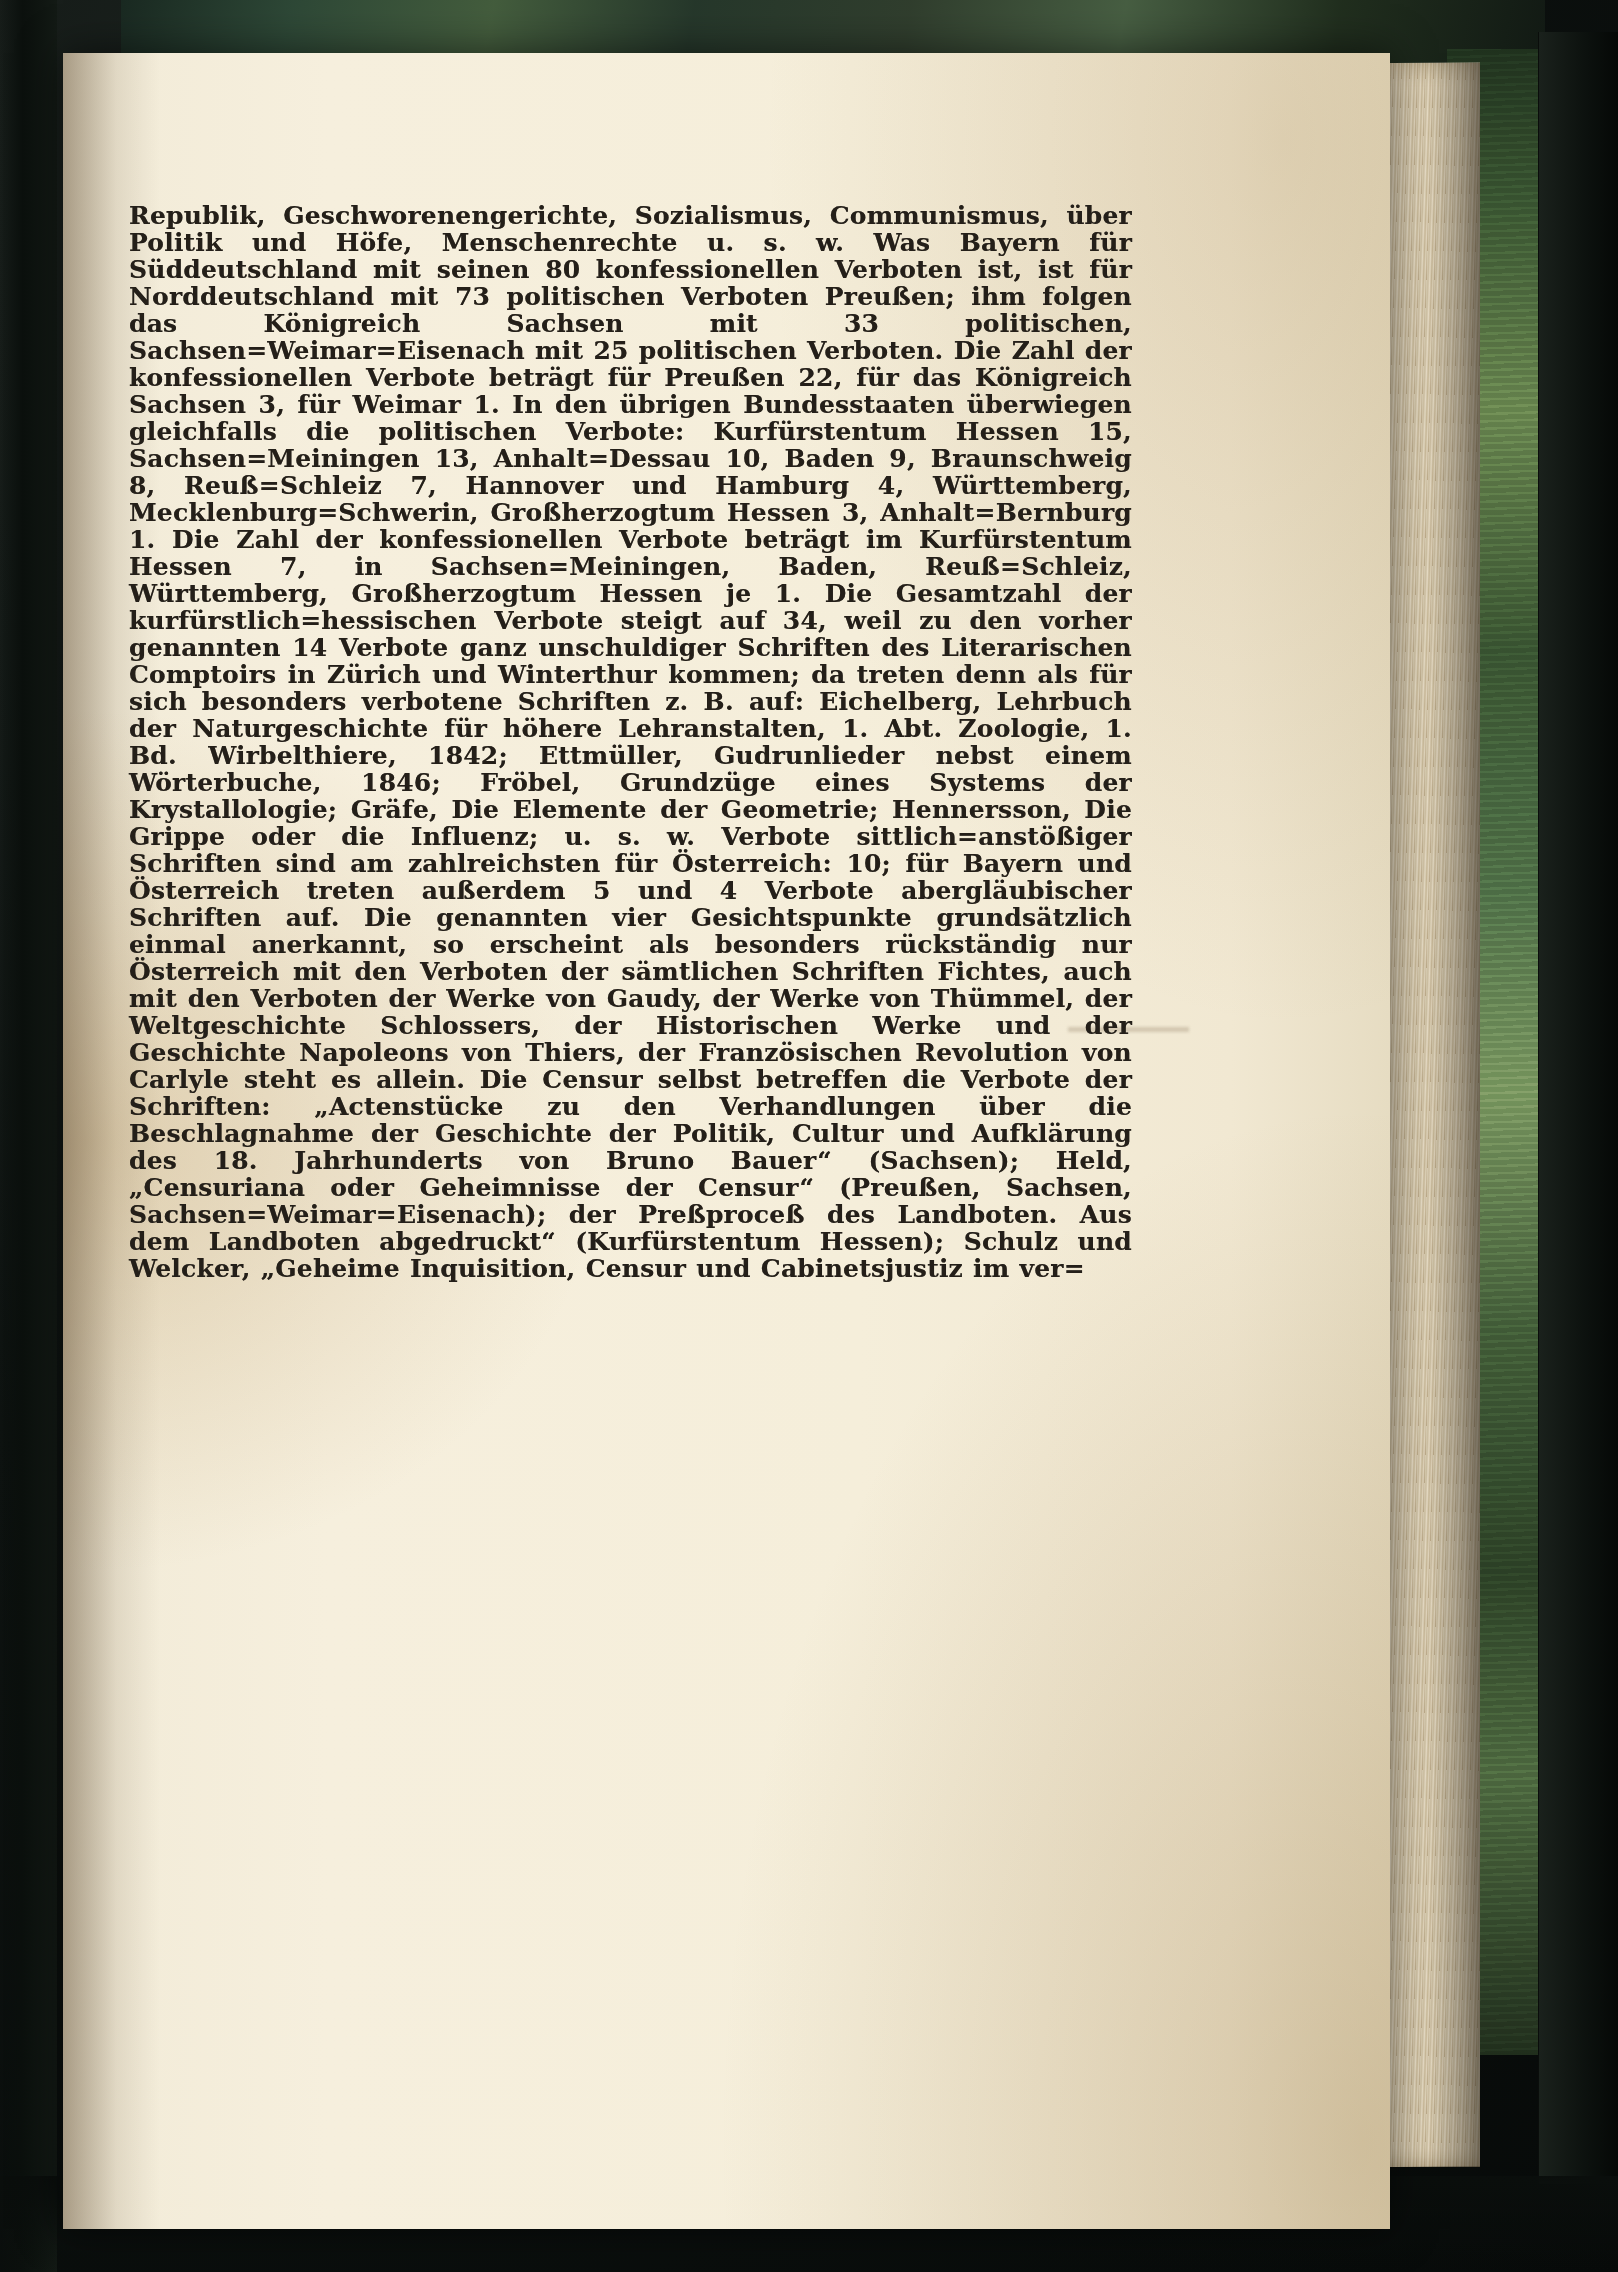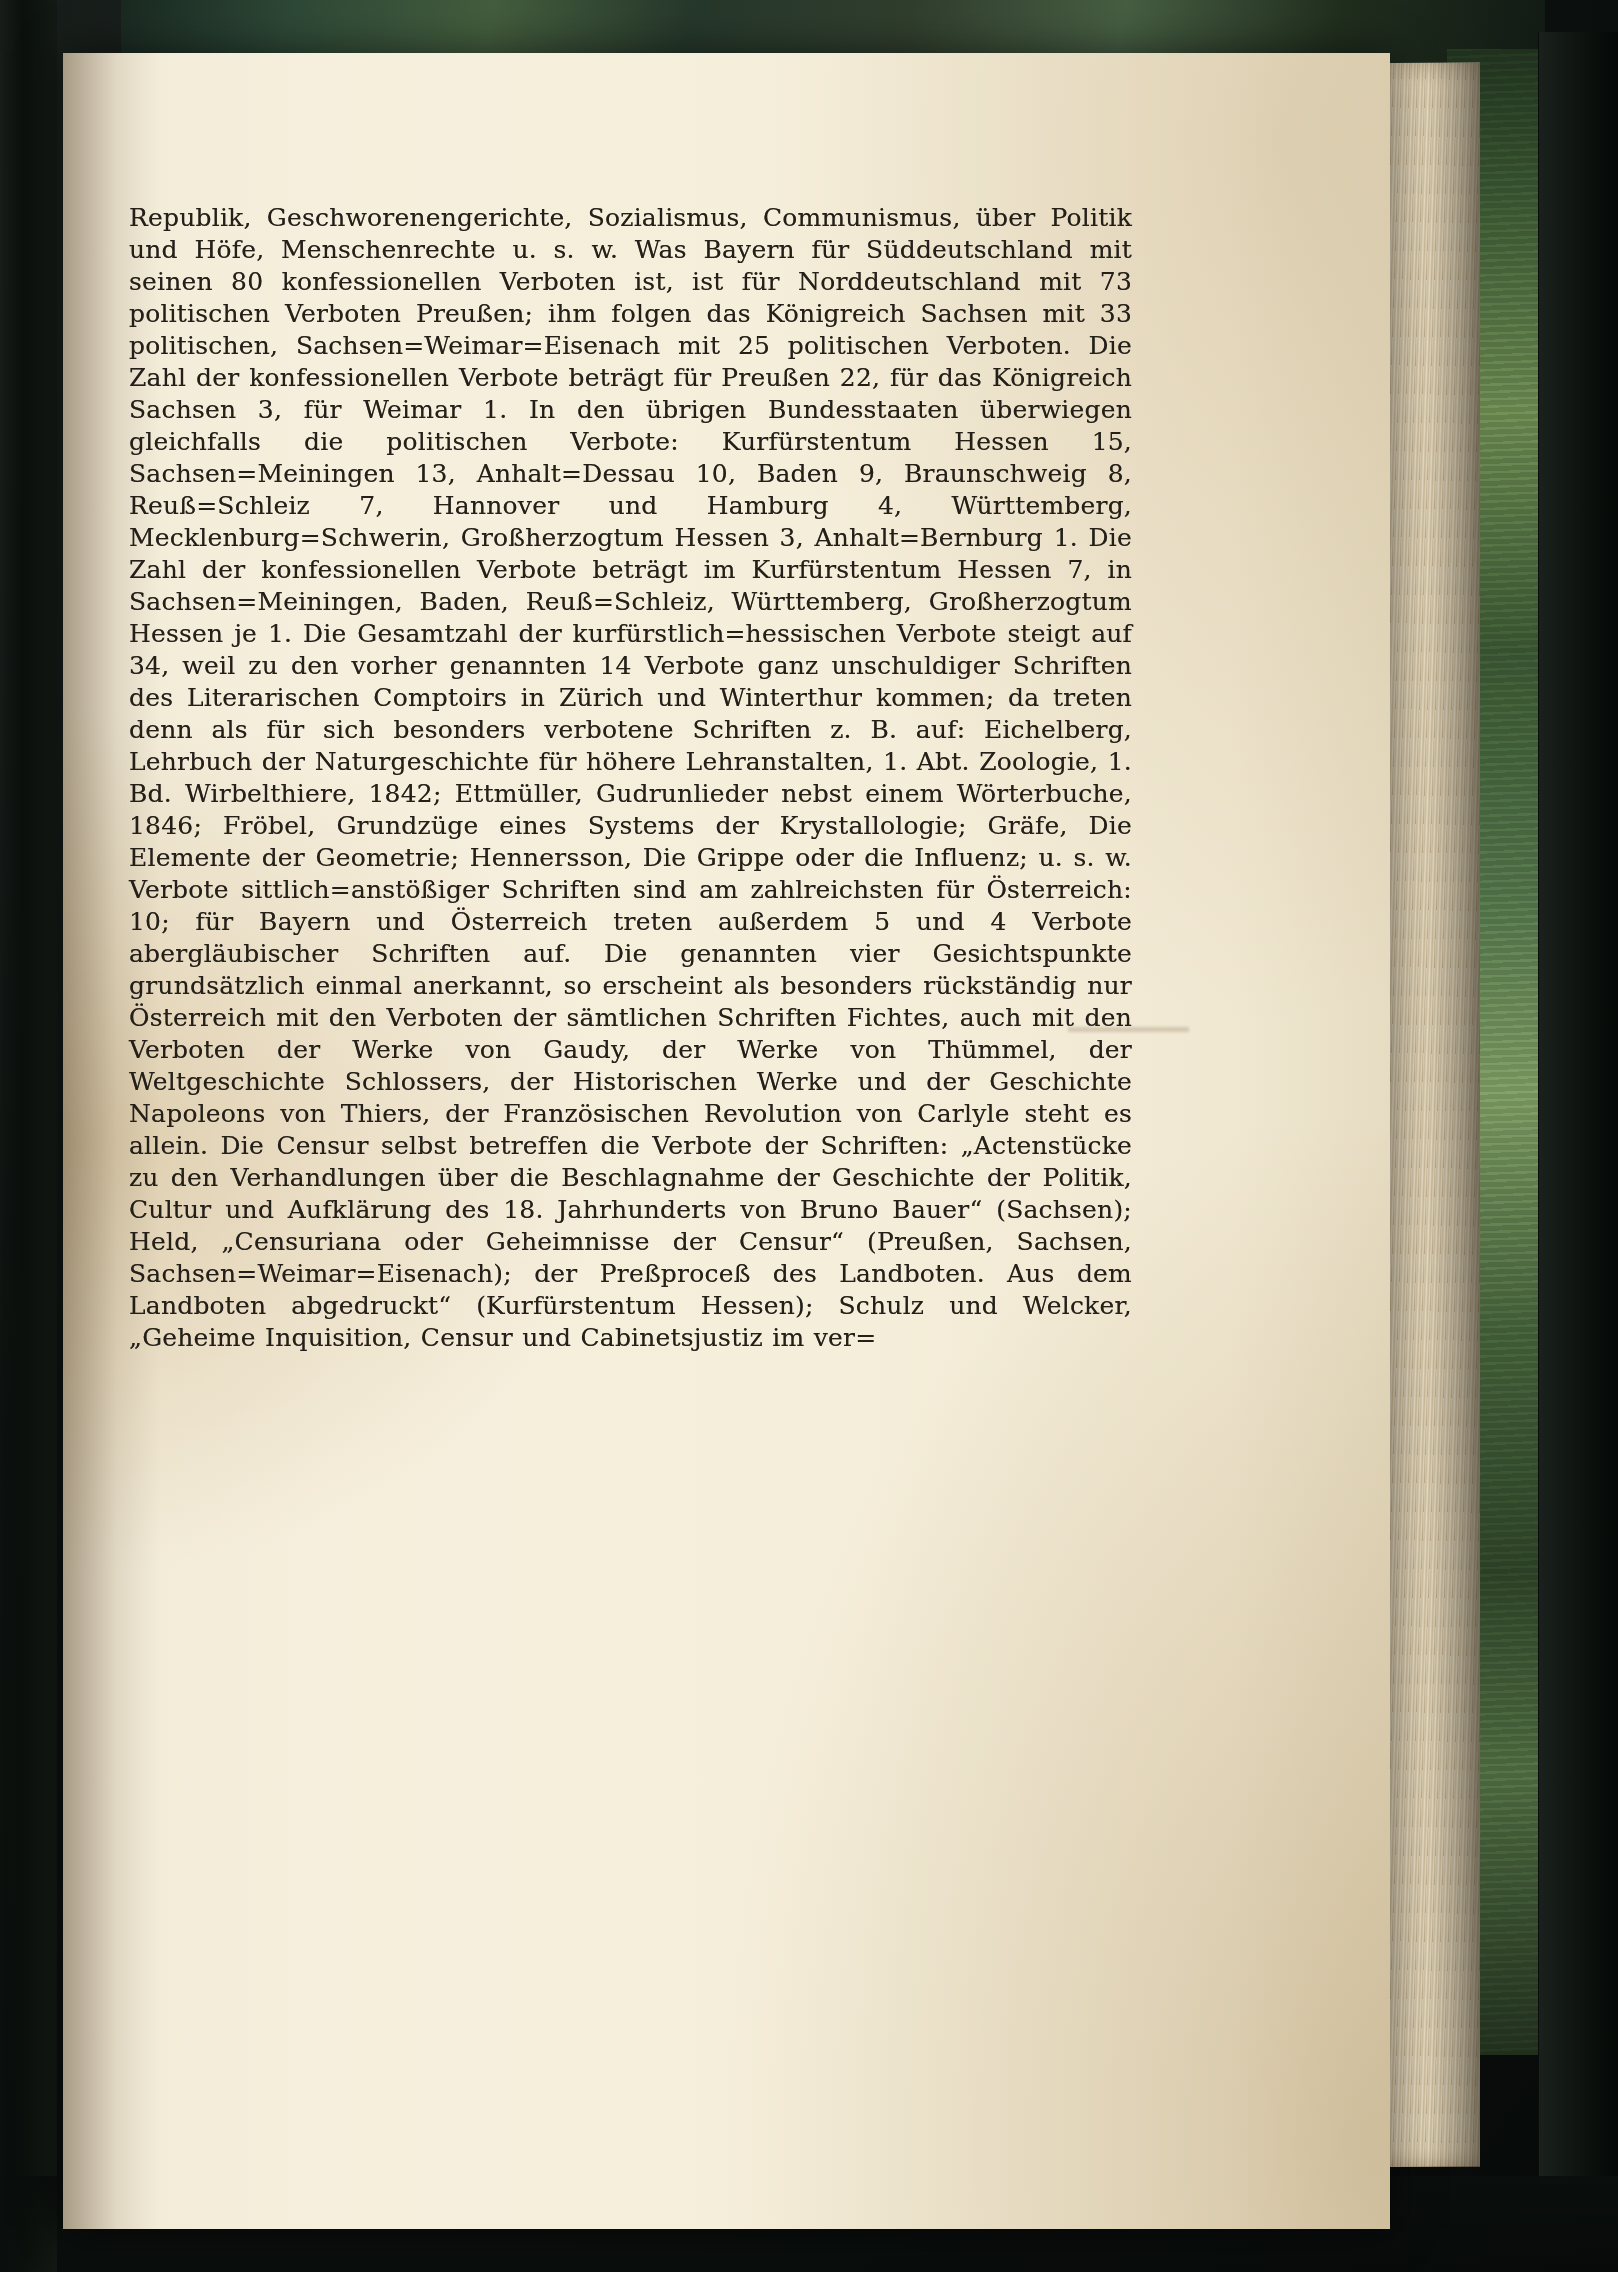--- a/index.html
+++ b/index.html
@@ -171,28 +171,28 @@
     font-family: "DejaVu Serif", serif;
     font-size: 27.5px;
     color: #201d18;
     letter-spacing: 0.8px;
     margin-right: -8px;
   }
 
   .body-text {
     font-family: "DejaVu Serif", serif;
     font-size: 25px;
-    line-height: 32px;
+    line-height: 27px;
     color: #241f19;
     text-align: justify;
     text-justify: inter-word;
     letter-spacing: 0.2px;
     word-spacing: 1.2px;
     
-    font-weight: 400;
+    font-weight: 700;
     text-shadow: 0 0 0.5px rgba(30,25,18,.55);
     -webkit-font-smoothing: antialiased;
   }
   .body-text p { margin: 0; }
 
   
   .bleed {
     position: absolute;
     left: 1068px;
     top: 1027px;

